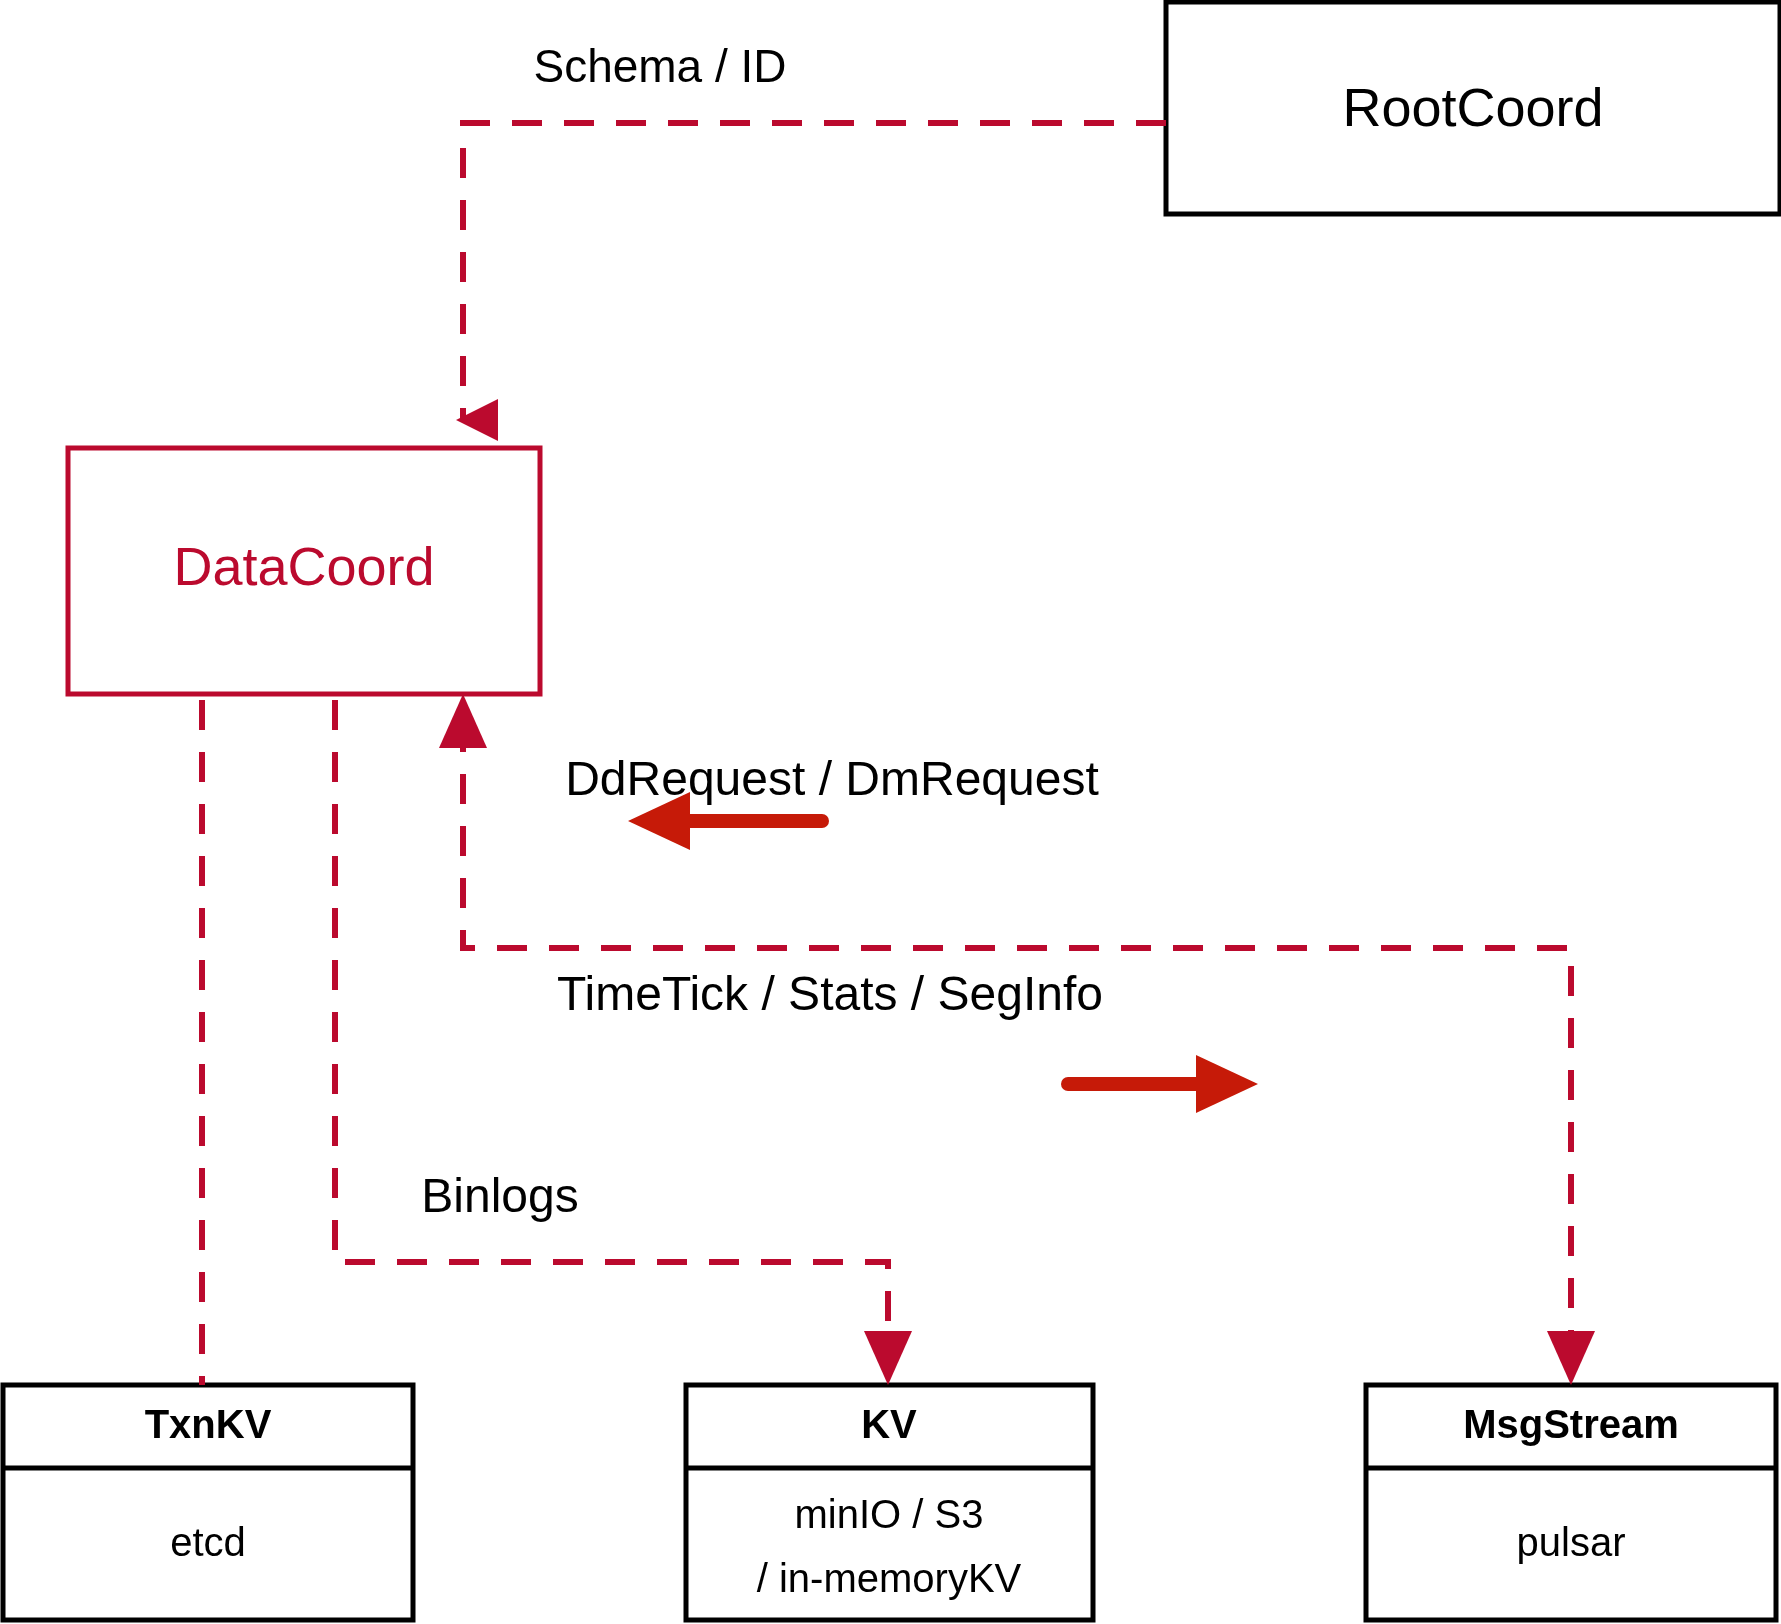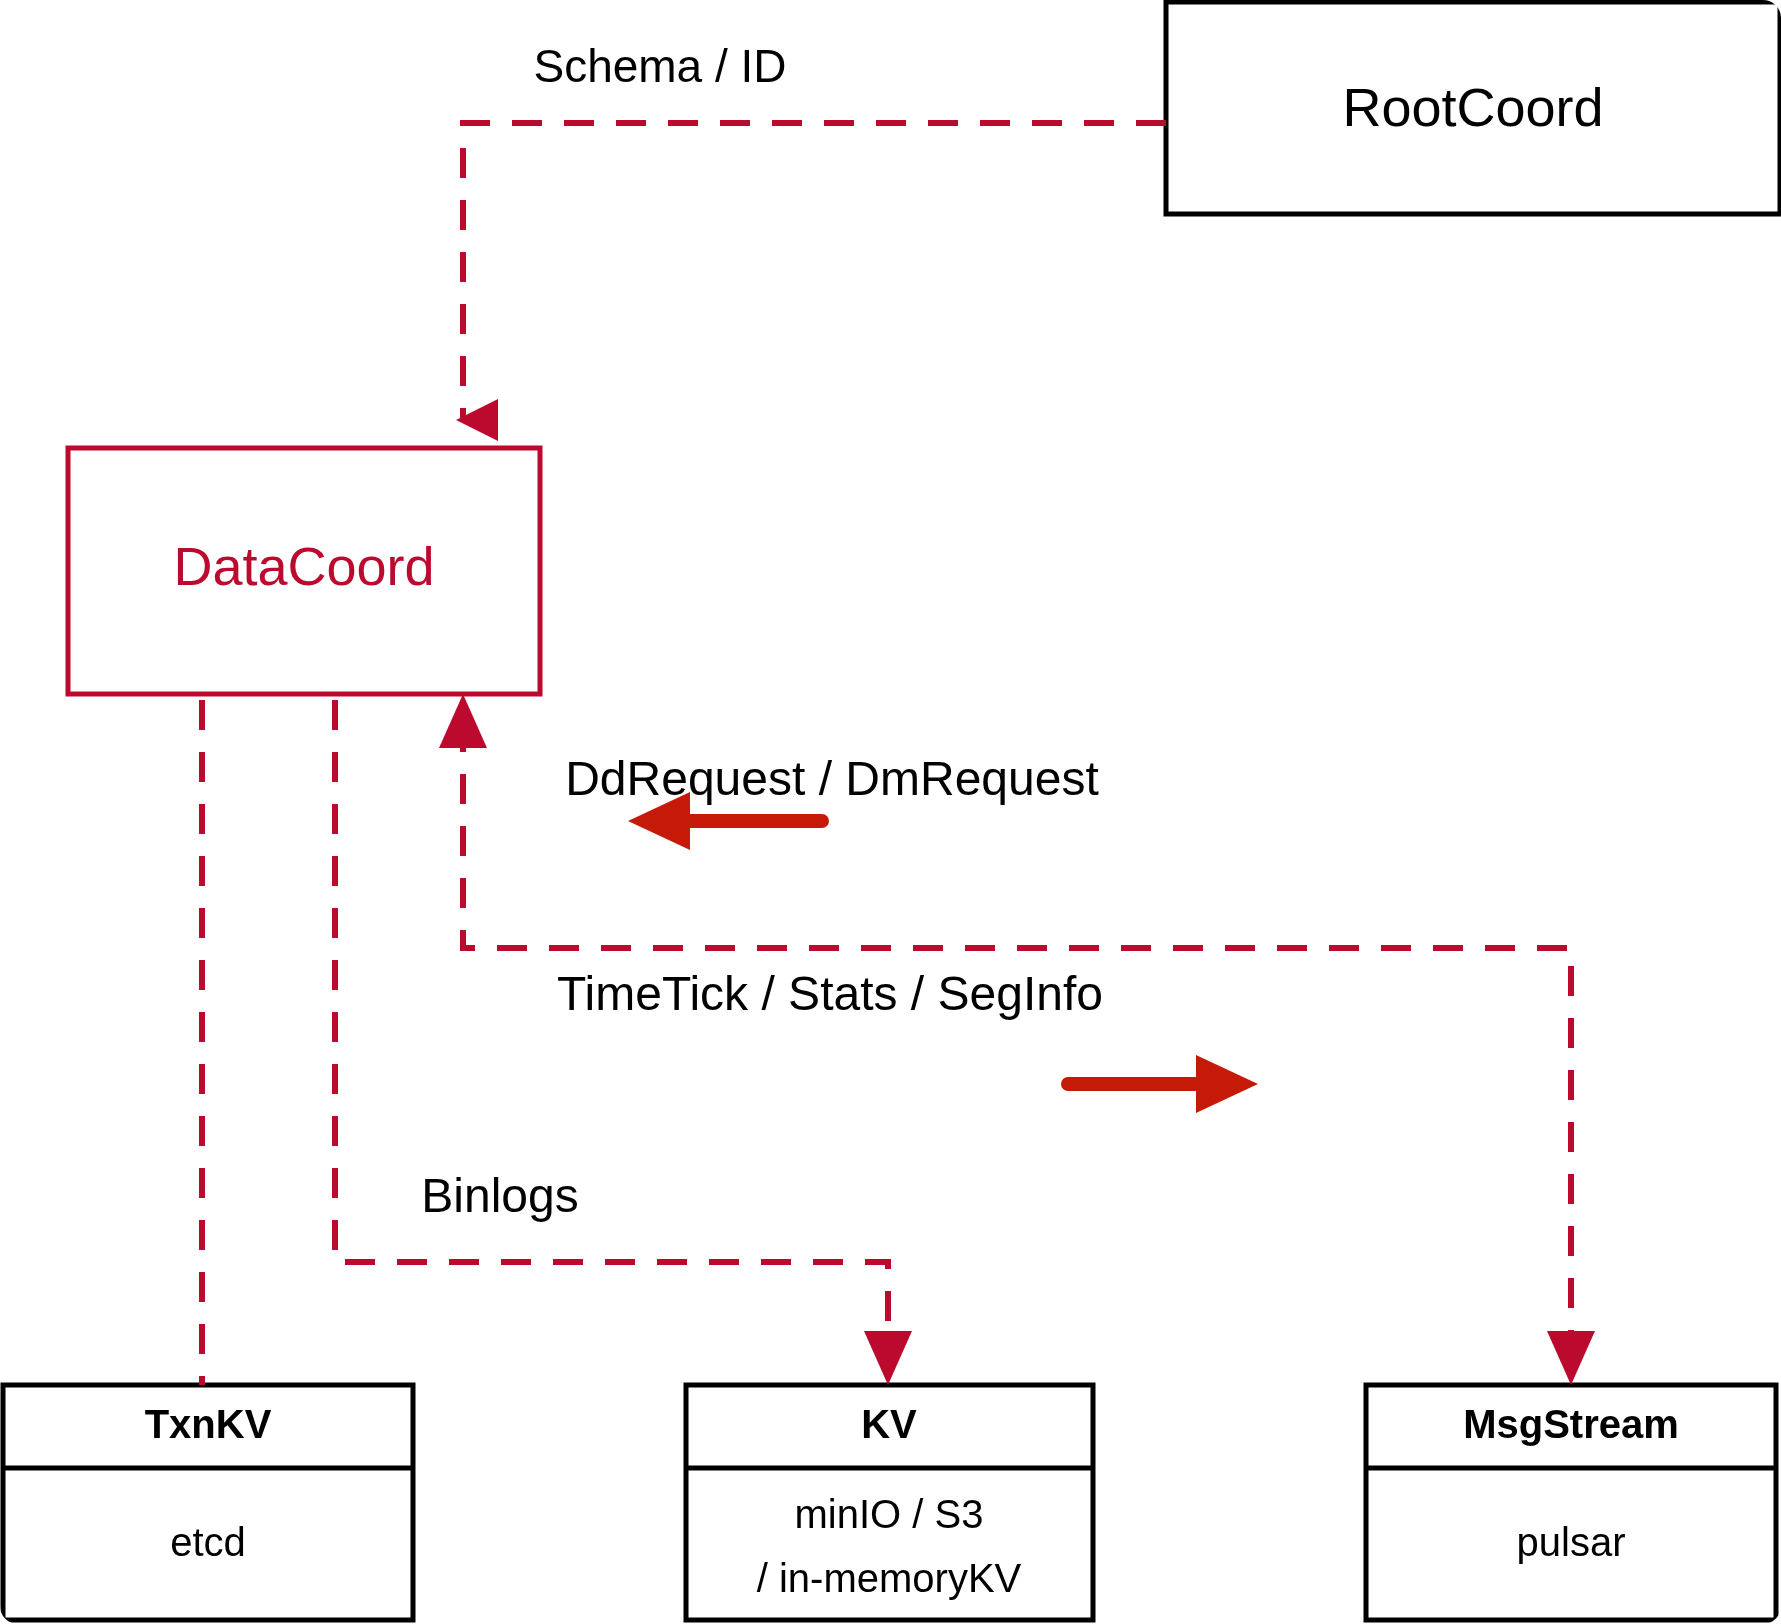--- a/index.html
+++ b/index.html
@@ -9,21 +9,20 @@
   }
   body {
     font-family: "Liberation Sans", sans-serif;
   }
   #diagram-root {
     position: relative;
     width: 1781px;
     height: 1624px;
     background: #ffffff;
     overflow: hidden;
-    border-radius: 18px;
   }
   svg#diagram-svg {
     position: absolute;
     top: 0;
     left: 0;
     width: 1781px;
     height: 1624px;
     display: block;
   }
   .box-label-plain {

